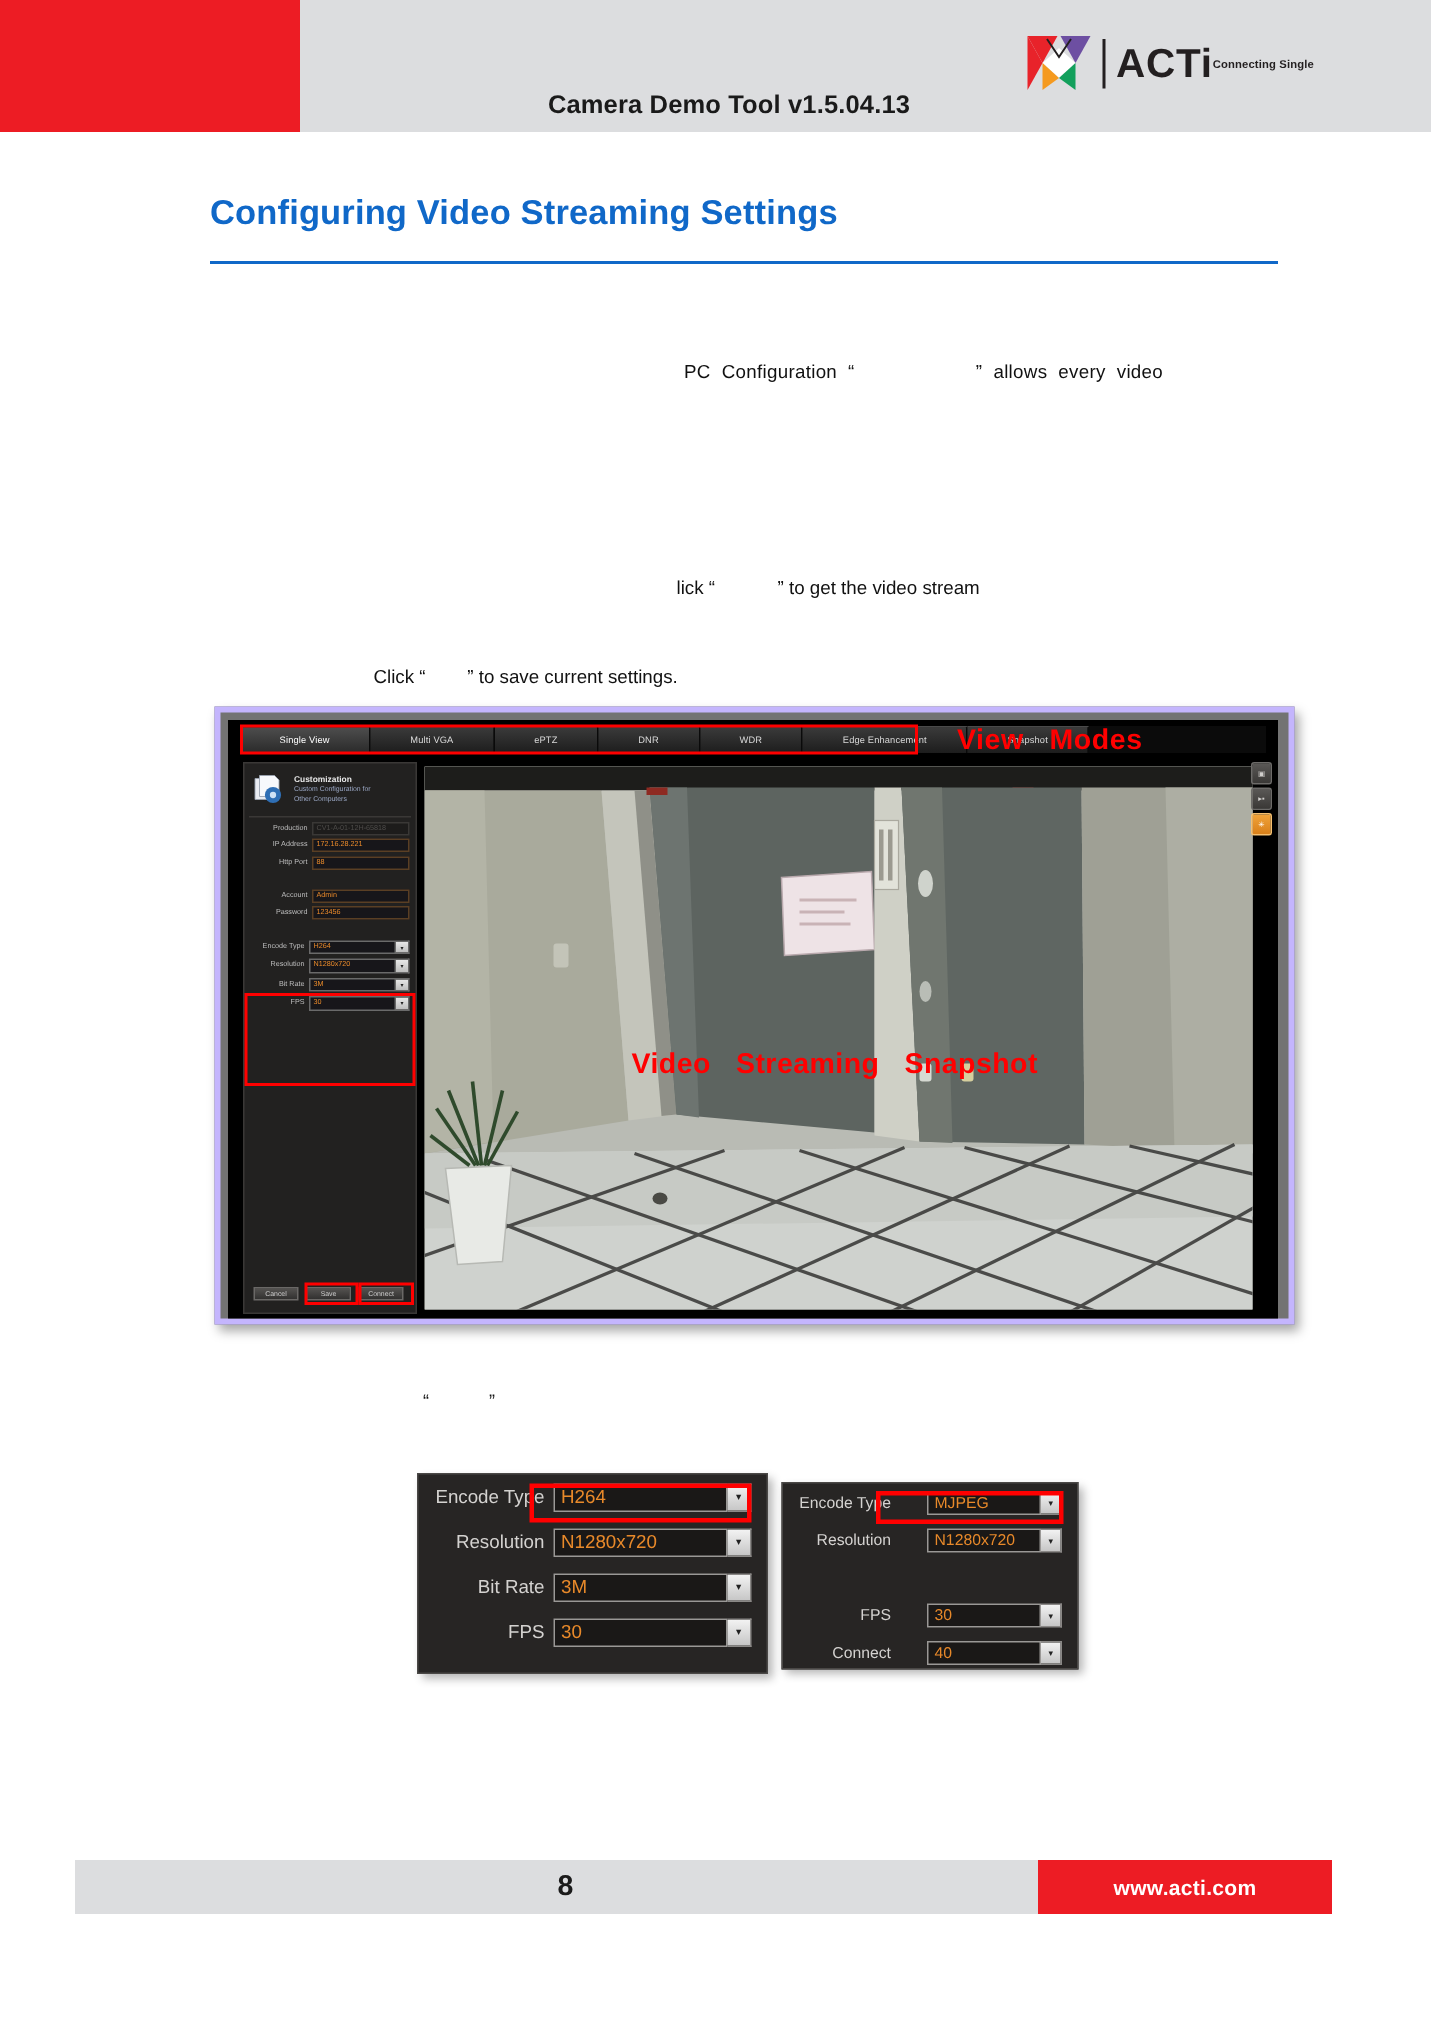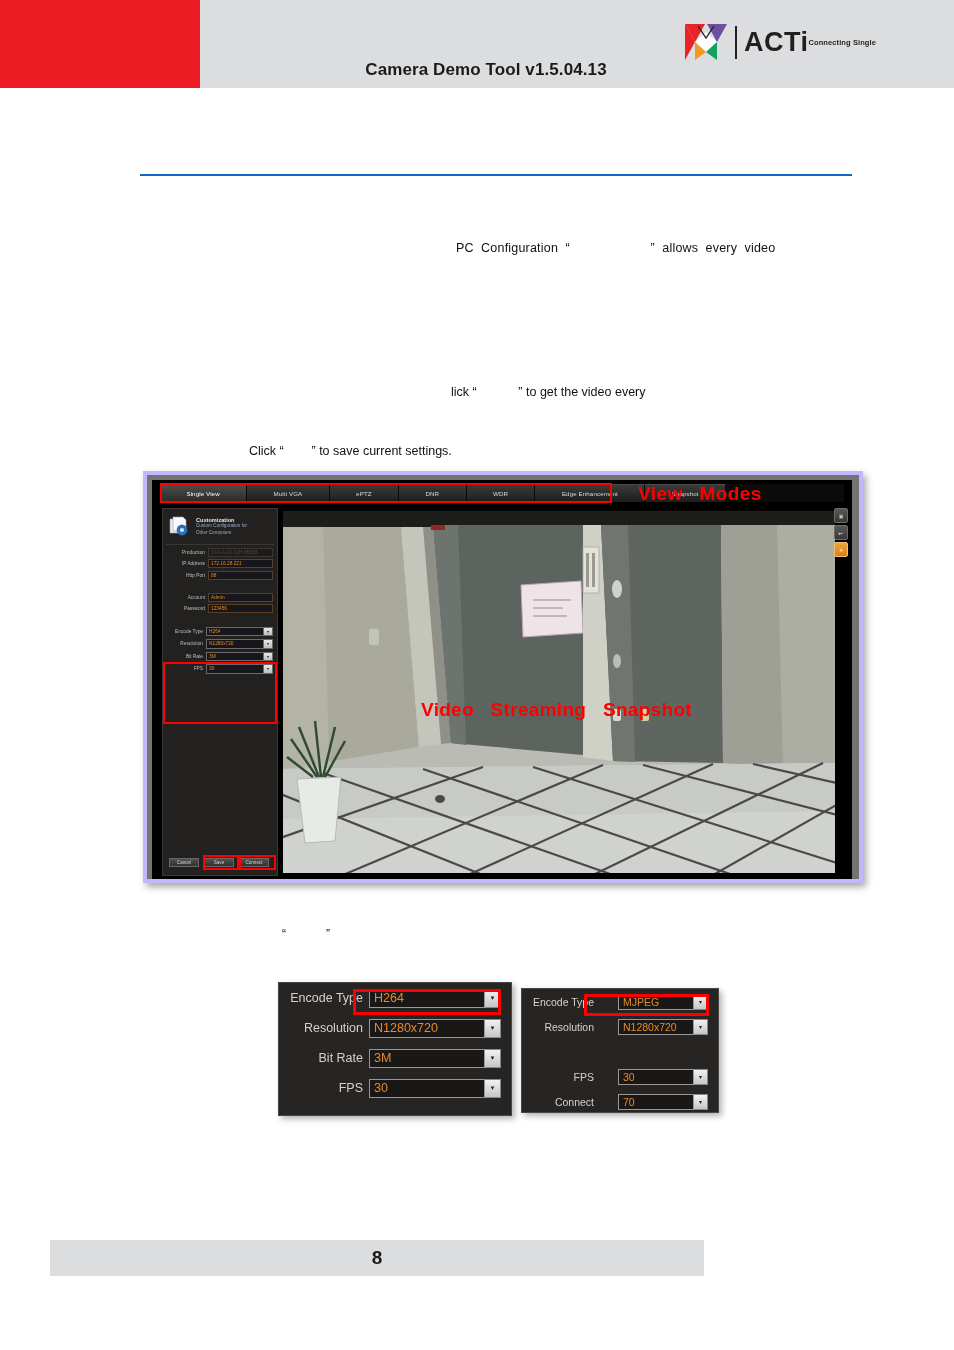--- a/index.html
+++ b/index.html
@@ -233,24 +233,25 @@
         </svg>
       </div>
       <div class="logo-divider"></div>
       <div class="logo-text">
         <div class="logo-acti">ACTi</div>
         <div class="logo-tag">Connecting Single</div>
       </div>
     </div>
   </div>
 
+  <div class="doc-title">Configuring Video Streaming Settings</div>
   <div class="title-rule"></div>
 
   <div class="body-text p1">PC  Configuration  “                      ”  allows  every  video</div>
-  <div class="body-text p2">lick “            ” to get the video every</div>
+  <div class="body-text p2">lick “            ” to get the video stream</div>
   <div class="body-text p3">Click “        ” to save current settings.</div>
   <div class="body-text p4">“            ”</div>
 
   <div class="app-shot">
     <div class="app-inner">
 
       <div class="tabbar">
         <div class="tab active">
             <span>Single View</span>
           </div>
@@ -499,23 +500,24 @@
     <div class="drow">
       <div class="dlbl">FPS</div>
       <div class="dinput">
         <div class="dbox">30</div>
         <div class="darrow">▾</div>
       </div>
     </div>
     <div class="drow">
       <div class="dlbl">Connect</div>
       <div class="dinput">
-        <div class="dbox">70</div>
+        <div class="dbox">40</div>
         <div class="darrow">▾</div>
       </div>
     </div>
     <div class="dhl dhl-b"></div>
   </div>
 
   <div class="footer-bar"></div>
   <div class="footer-page">8</div>
+  <div class="footer-url">www.acti.com</div>
 
 </div>
 
 </body></html>

